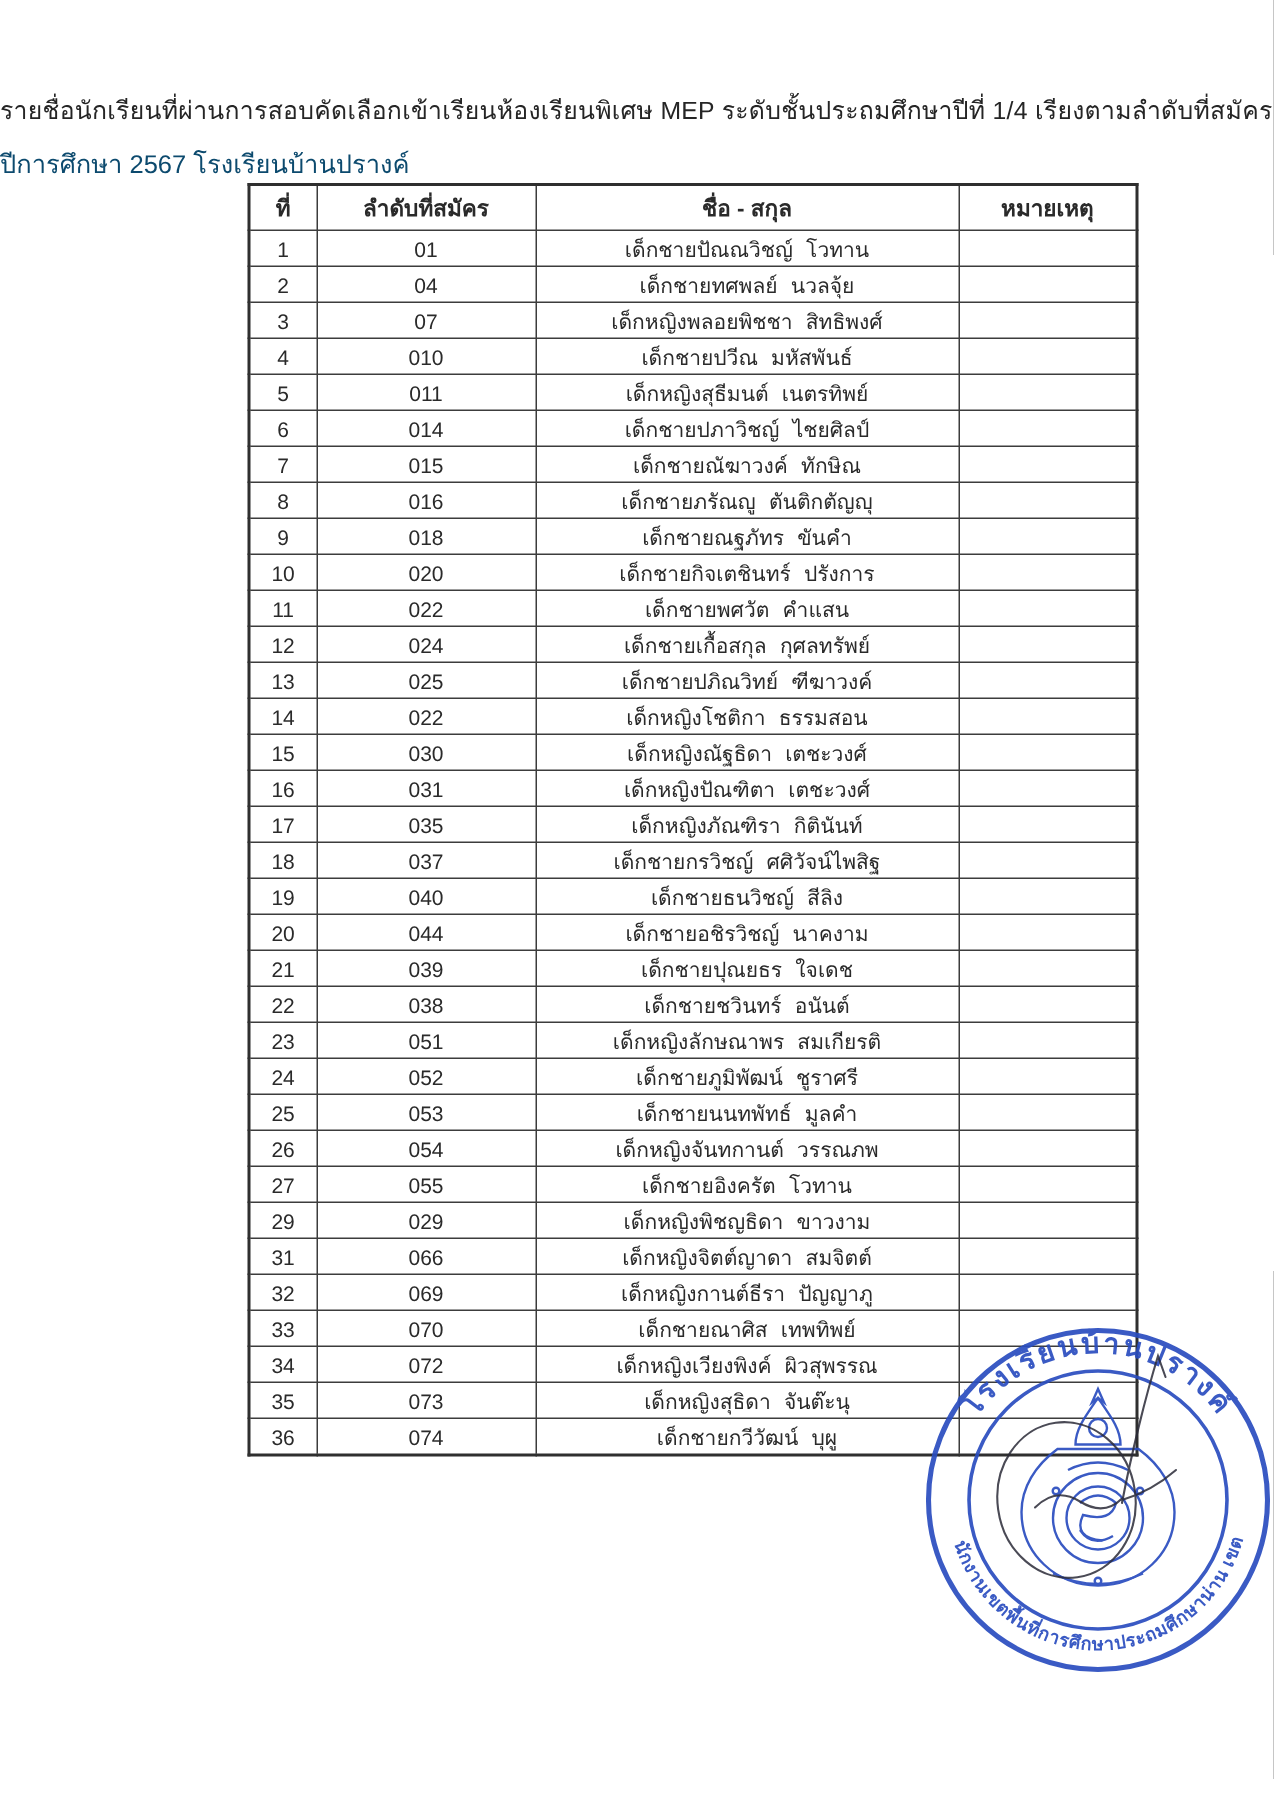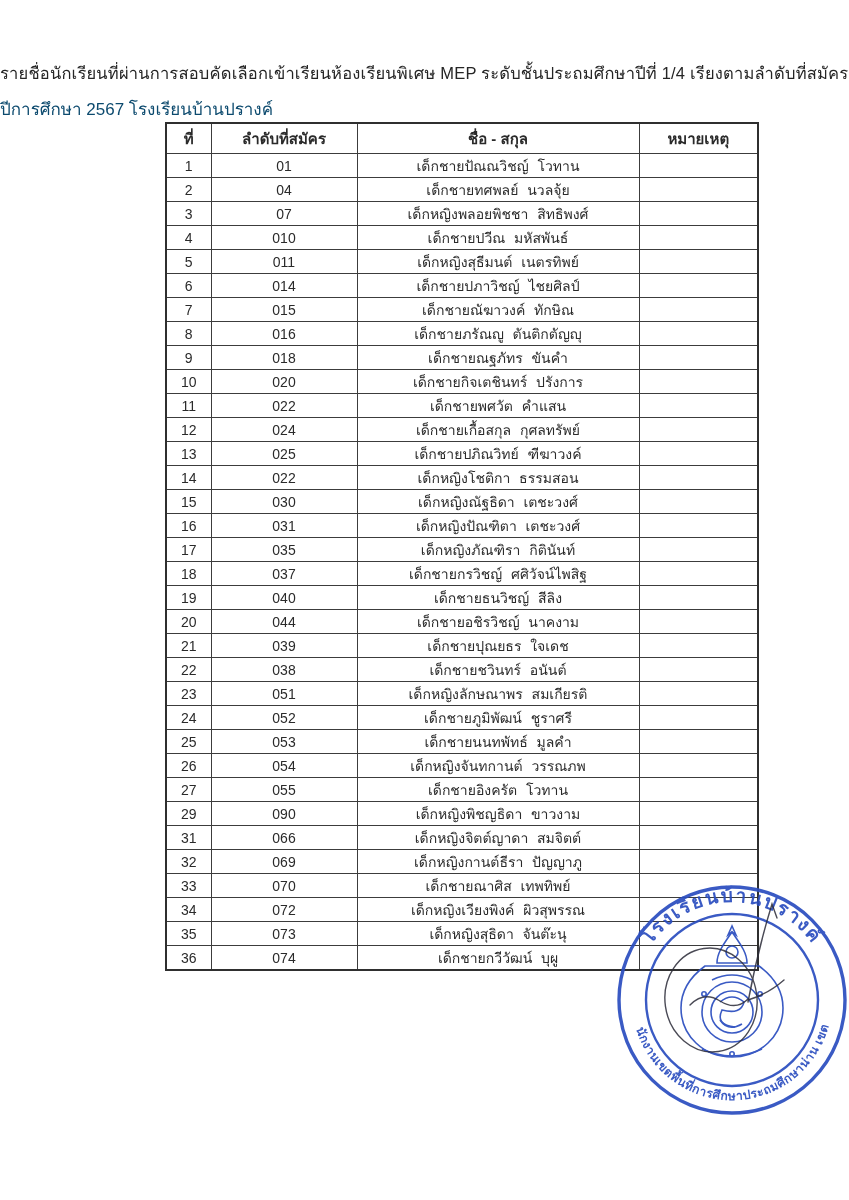--- a/index.html
+++ b/index.html
@@ -256,21 +256,21 @@
           <td class="cell-remark"></td>
         </tr>
         <tr>
           <td class="cell-no">27</td>
           <td class="cell-applicant-no">055</td>
           <td class="cell-name">เด็กชายอิงครัต โวทาน</td>
           <td class="cell-remark"></td>
         </tr>
         <tr>
           <td class="cell-no">29</td>
-          <td class="cell-applicant-no">090</td>
+          <td class="cell-applicant-no">029</td>
           <td class="cell-name">เด็กหญิงพิชญธิดา ขาวงาม</td>
           <td class="cell-remark"></td>
         </tr>
         <tr>
           <td class="cell-no">31</td>
           <td class="cell-applicant-no">066</td>
           <td class="cell-name">เด็กหญิงจิตต์ญาดา สมจิตต์</td>
           <td class="cell-remark"></td>
         </tr>
         <tr>

